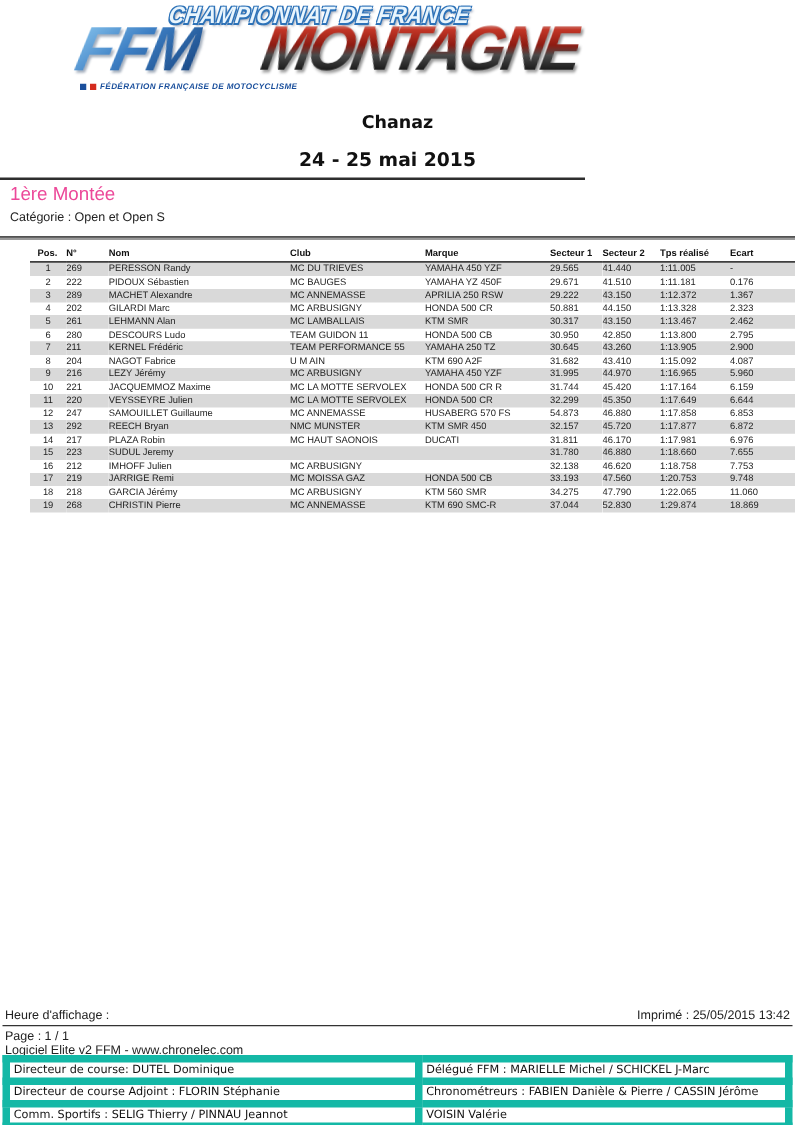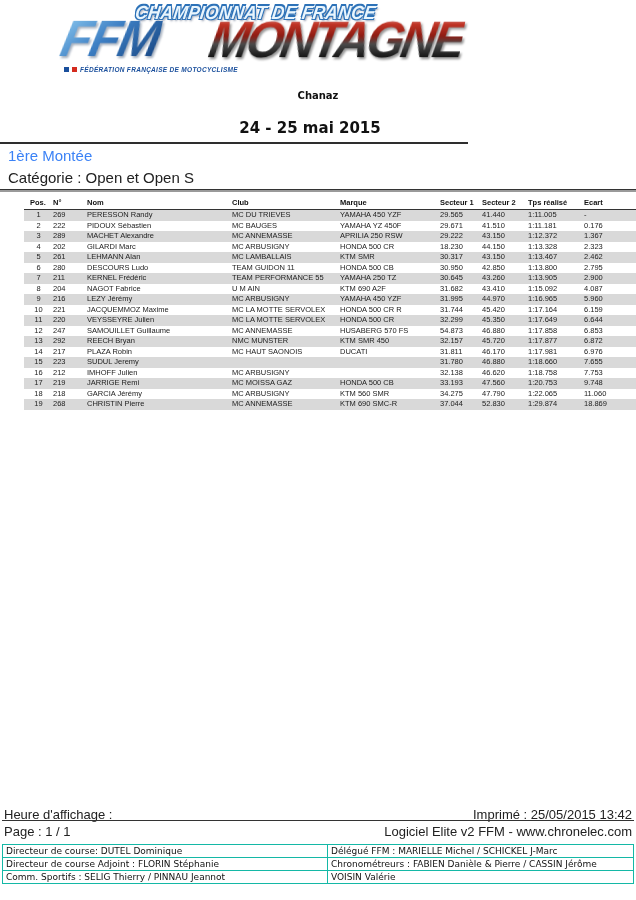--- a/index.html
+++ b/index.html
@@ -43,59 +43,59 @@
   }
   .flag-sq{width:5px;height:5px;display:inline-block;}
   .flag-blue{background:#1a4f9c;}
   .flag-red{background:#d42b1e;}
   .federation-text{
     font-size:6.5px;font-weight:bold;font-style:italic;color:#1a4f9c;letter-spacing:.3px;
   }
   
   .event-location{
     position:absolute;top:90px;left:0;width:636px;text-align:center;
-    font-family:"DejaVu Sans",sans-serif;font-weight:bold;font-size:10px;color:#111;
+    font-family:"DejaVu Sans",sans-serif;font-weight:bold;font-size:14px;color:#111;
   }
   .event-dates{
     position:absolute;top:119px;left:0;width:620px;text-align:center;
     font-family:"DejaVu Sans",sans-serif;font-weight:bold;font-size:15px;color:#111;
   }
   .rule-1{position:absolute;top:142px;left:0;width:468px;height:2px;background:#2e2e2e;}
   .session-title{
-    position:absolute;top:147px;left:8px;font-size:15px;color:#3b82f6;
+    position:absolute;top:147px;left:8px;font-size:15px;color:#ec4899;
   }
   .session-category{
-    position:absolute;top:169px;left:8px;font-size:15px;color:#222;
+    position:absolute;top:169px;left:8px;font-size:10px;color:#222;
   }
   .rule-2{position:absolute;top:189px;left:0;width:636px;height:3px;
     border-top:1px solid #333;background:#9a9a9a;box-sizing:border-box;}
   
   #results{position:absolute;top:195px;left:8px;width:621px;margin-left:16px;}
   table.results{border-collapse:collapse;width:621px;table-layout:fixed;}
   table.results th{
     font-size:7.5px;font-weight:bold;text-align:left;color:#111;
     padding:3px 0 2px 0;border-bottom:1.5px solid #333;white-space:nowrap;
   }
   table.results th.c-pos{padding-left:6px;}
   table.results td{
     font-size:7.5px;color:#222;line-height:10.5px;height:10.5px;
     padding:0;white-space:nowrap;overflow:hidden;
   }
   table.results td.c-pos{text-align:center;}
   table.results tr.odd td{background:#d9d9d9;}
   
   .pf-row{position:absolute;left:4px;right:4px;display:flex;justify-content:space-between;
-    font-size:13px;color:#222;}
+    font-size:10px;color:#222;}
   #pf1{top:807px;}
-  #pf2{top:824px;}
+  #pf2{top:824px;flex-direction:column;}
   .pf-rule{position:absolute;top:820px;left:2px;right:2px;height:1px;background:#333;}
   
   #officials{position:absolute;top:844px;left:2px;width:632px;border-collapse:collapse;}
   #officials td{
-    border:1px solid #14b8a6;font-family:"DejaVu Sans",sans-serif;font-size:9px;
+    border:6px solid #14b8a6;font-family:"DejaVu Sans",sans-serif;font-size:9px;
     color:#111;height:12px;line-height:12px;padding:0 0 0 3px;white-space:nowrap;overflow:hidden;
   }
   #officials td.left-col{width:321px;}
 </style>
 </head>
 <body>
 
 <div id="logo">
   <div class="champ-text">CHAMPIONNAT DE FRANCE</div>
   <div class="ffm-text">FFM</div>
@@ -174,21 +174,21 @@
           <td>43.150</td>
           <td>1:12.372</td>
           <td>1.367</td>
         </tr>
         <tr>
           <td class="c-pos">4</td>
           <td>202</td>
           <td>GILARDI Marc</td>
           <td>MC ARBUSIGNY</td>
           <td>HONDA 500 CR</td>
-          <td>18.230</td>
+          <td>50.881</td>
           <td>44.150</td>
           <td>1:13.328</td>
           <td>2.323</td>
         </tr>
         <tr class="odd">
           <td class="c-pos">5</td>
           <td>261</td>
           <td>LEHMANN Alan</td>
           <td>MC LAMBALLAIS</td>
           <td>KTM SMR</td>

